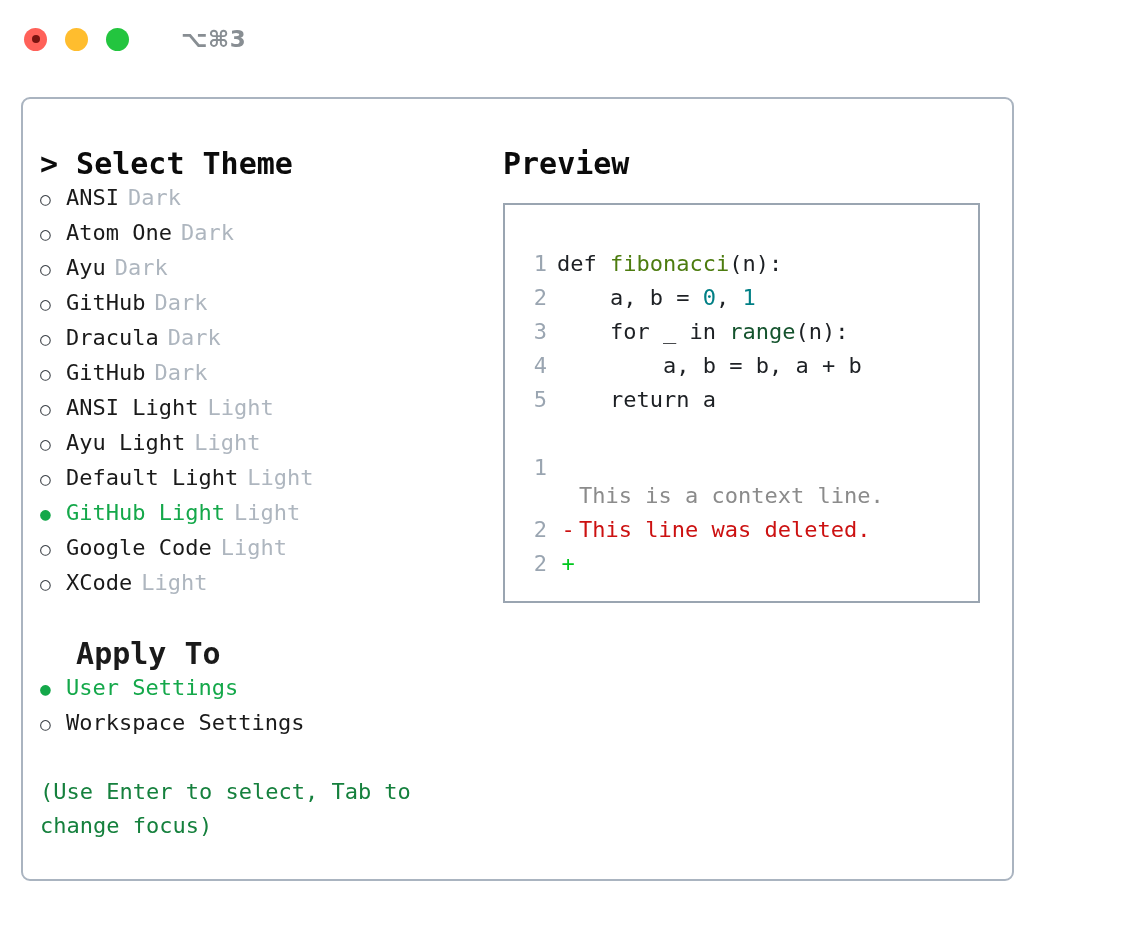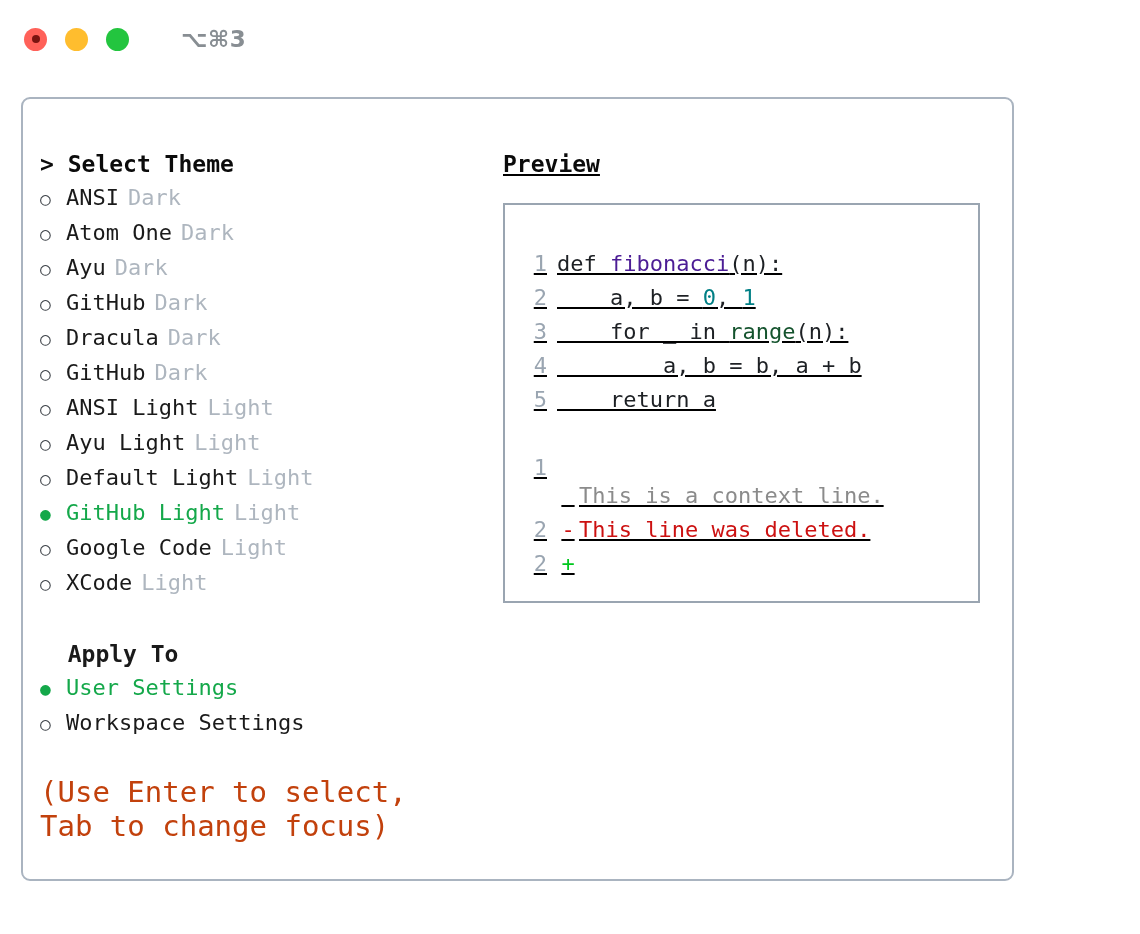--- a/index.html
+++ b/index.html
@@ -75,25 +75,25 @@
     border-radius: 9px;
     box-sizing: border-box;
     background: #ffffff;
   }
 
   .columns {
     display: flex;
     padding: 48px 0 0 0;
   }
   .col-left  { width: 465px; padding-left: 17px; box-sizing: border-box; }
-  .col-right { flex: 1; padding-left: 15px; box-sizing: border-box; text-decoration: underline; }
+  .col-right { flex: 1; padding-left: 15px; box-sizing: border-box; }
 
   
   .section-head {
-    font-size: 23px;
+    font-size: 30px;
     font-weight: 700;
     color: #0b0b0b;
     line-height: 34px;
     white-space: pre;
   }
   .section-head.plain { color: #1a1a1a; }
 
   
   .opt {
     display: flex;
@@ -115,22 +115,22 @@
   .badge {
     color: #aeb6bf;
     margin-left: 9px;
     text-align: center;
   }
 
   .spacer-sm { height: 36px; }
   .spacer-md { height: 34px; }
 
   .hint {
-    color: #c2410c;
-    font-size: 29px;
+    color: #15803d;
+    font-size: 22px;
     line-height: 34px;
     width: 400px;
     white-space: normal;
   }
 
   
   .preview-box {
     margin-top: 22px;
     width: 477px;
     height: 400px;
@@ -147,21 +147,21 @@
   }
   .lineno {
     width: 34px;
     flex: 0 0 34px;
     text-align: right;
     color: #9aa5b1;
     padding-right: 10px;
     box-sizing: border-box;
   }
   .code-text { color: #1d2024; }
-  .tok-fn   { color: #4c1d95; }
+  .tok-fn   { color: #4d7c0f; }
   .tok-num  { color: #007f85; }
   .tok-call { color: #14532d; }
 
   .diffmark {
     width: 22px;
     flex: 0 0 22px;
     text-align: center;
   }
   .diff-context .diffmark,
   .diff-context .code-text { color: #8b8b8b; margin-top: 28px; }

